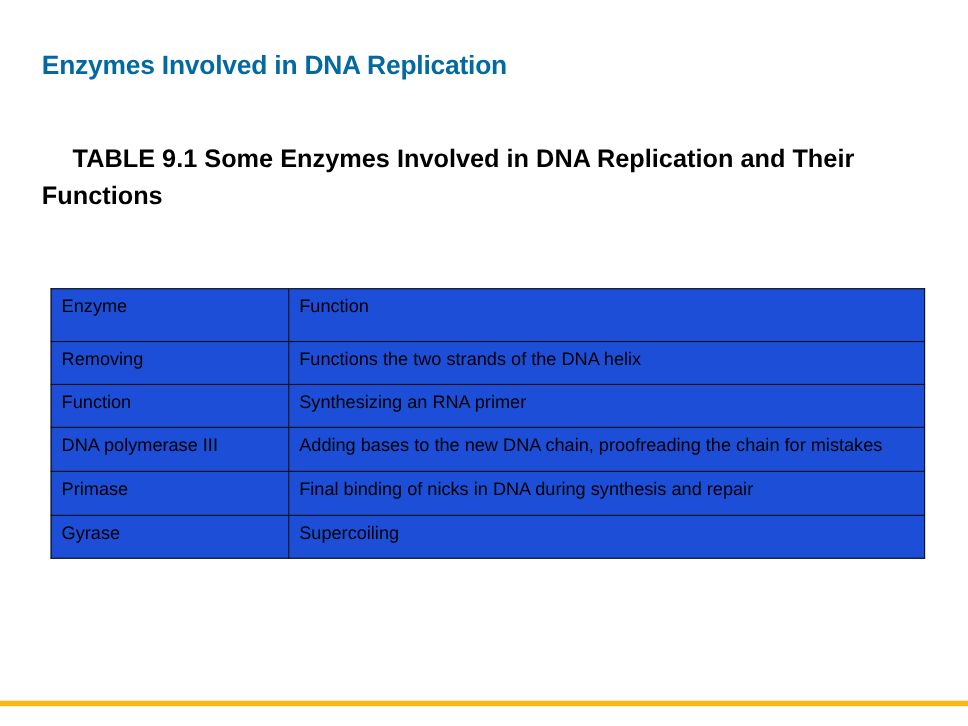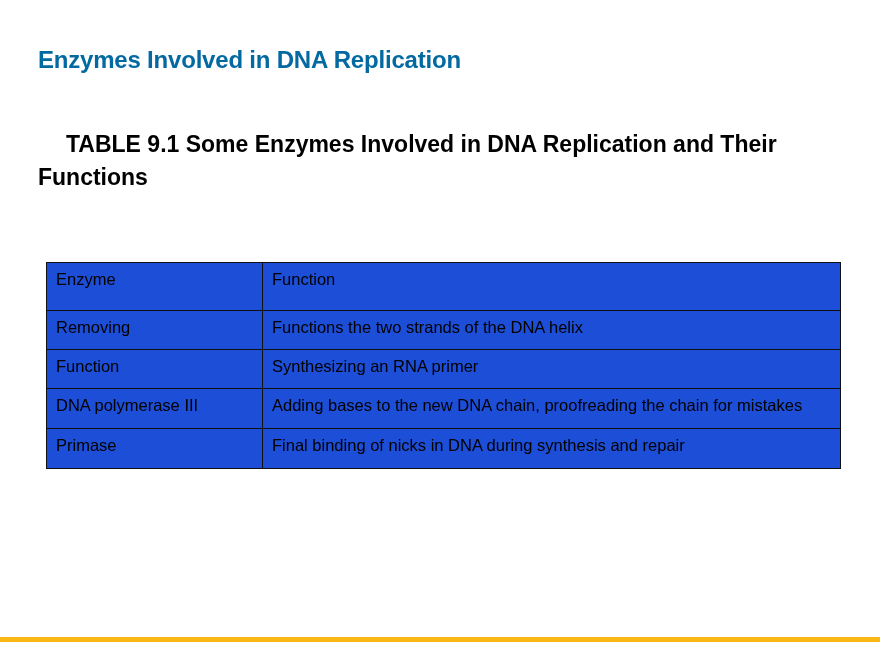--- a/index.html
+++ b/index.html
@@ -135,19 +135,23 @@
           <td>Synthesizing an RNA primer</td>
         </tr>
         <tr class="tall">
           <td>DNA polymerase III</td>
           <td>Adding bases to the new DNA chain, proofreading the chain for mistakes</td>
         </tr>
         <tr>
           <td>Primase</td>
           <td>Final binding of nicks in DNA during synthesis and repair</td>
         </tr>
+        <tr>
+          <td>Gyrase</td>
+          <td>Supercoiling</td>
+        </tr>
       </tbody>
     </table>
   </div>
 
   <div class="accent-bar"></div>
 
 </div>
 
 </body></html>

